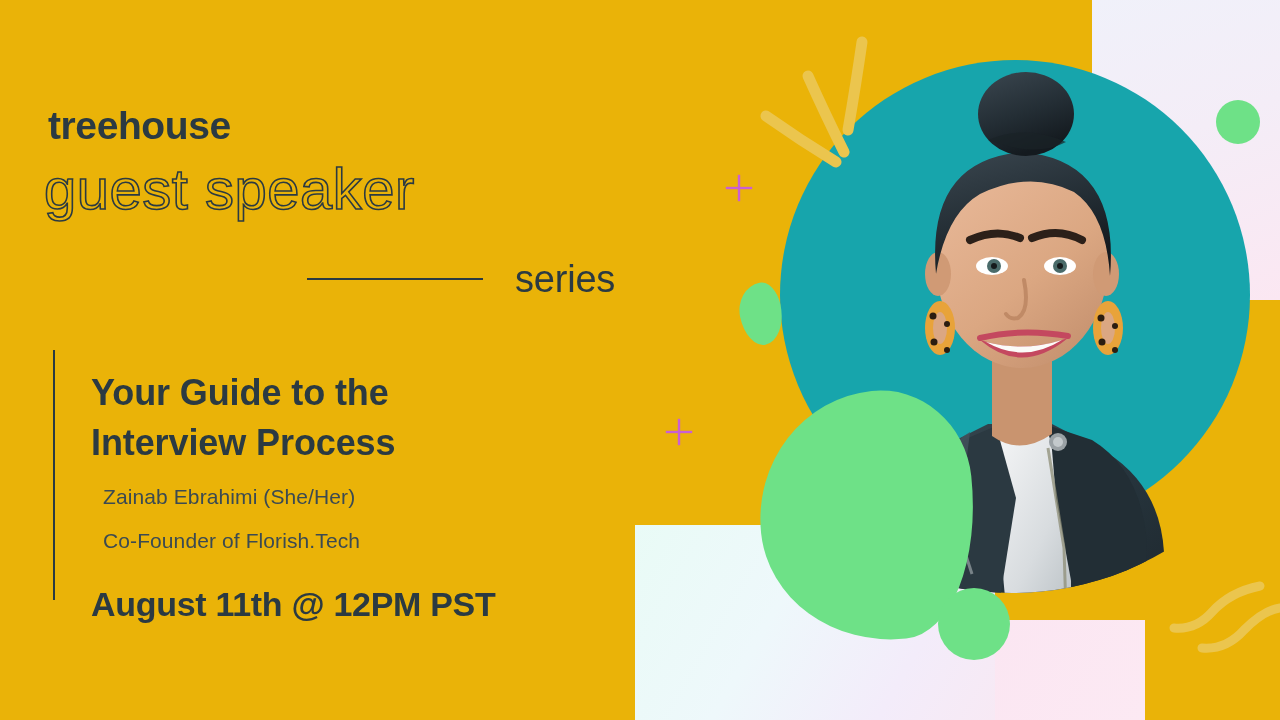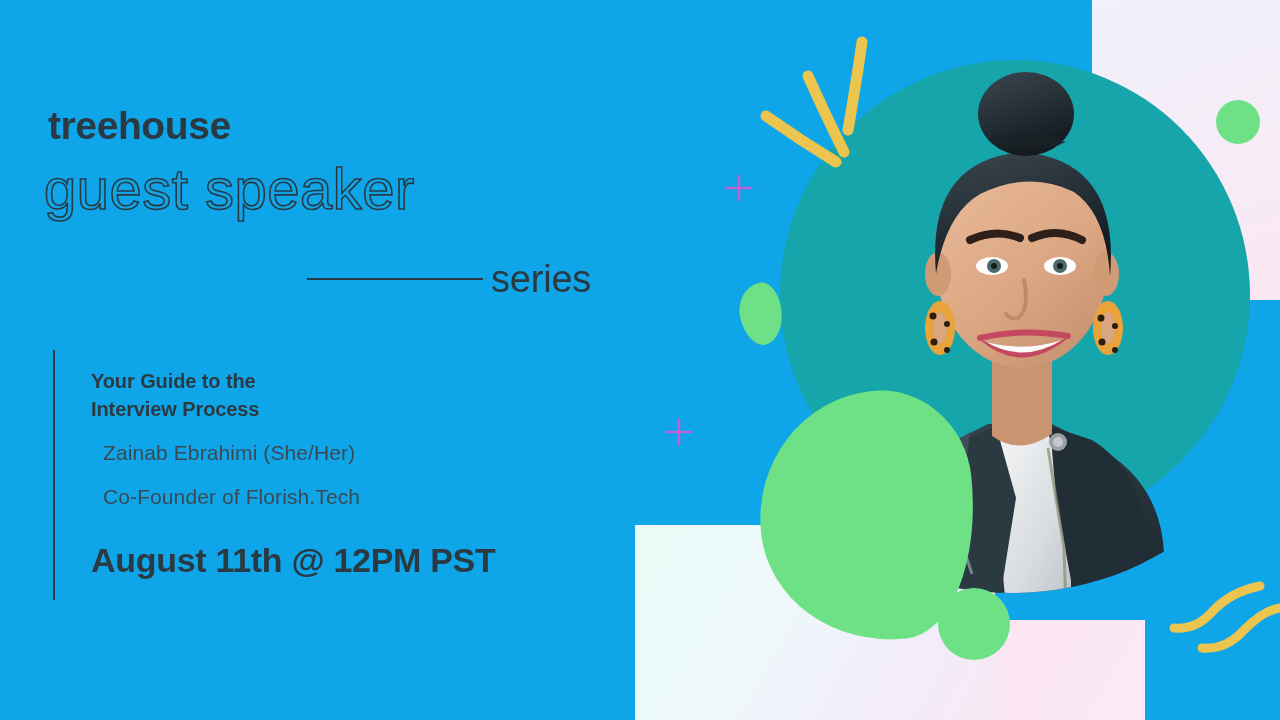--- a/index.html
+++ b/index.html
@@ -2,21 +2,21 @@
 <html><head>
 <meta charset="utf-8">
 <style>
   html,body{margin:0;padding:0;}
   body{
     width:1280px;height:720px;overflow:hidden;
     background:#ffffff;
     font-family:"Liberation Sans", sans-serif;
     position:relative;
   }
-  #stage{position:absolute;inset:0;width:1280px;height:720px;overflow:hidden;background:#0ea5e9;}
+  #stage{position:absolute;inset:0;width:1280px;height:720px;overflow:hidden;background:#eab308;}
 
   
   .panel{position:absolute;}
   #panel-tr{
     left:1092px;top:0;width:188px;height:300px;
     background:linear-gradient(160deg,#f0f1fa 0%,#f4edf7 45%,#fbe7f2 100%);
   }
   #panel-bl{
     left:635px;top:525px;width:360px;height:195px;
     background:linear-gradient(120deg,#e9fbf6 0%,#eef8fb 40%,#f3ecfa 75%,#f7e9f4 100%);
@@ -78,32 +78,32 @@
     color:#2b3a42;line-height:1;
   }
   #headline-outline{
     position:absolute;left:44px;top:160px;
     font-size:58px;font-weight:400;letter-spacing:0.5px;line-height:1;
     color:transparent;
     -webkit-text-stroke:1.6px #2b3a42;
   }
   #series-row{
     position:absolute;left:307px;top:256px;width:320px;height:46px;
-    display:flex;align-items:center;gap:8px;
+    display:flex;align-items:center;gap:32px;
   }
   #series-rule{flex:0 0 176px;height:1.6px;background:#2b3a42;}
   #series-label{
     font-size:38px;font-weight:500;color:#2b3a42;line-height:1;letter-spacing:-0.2px;
   }
 
   #vrule{position:absolute;left:53px;top:350px;width:1.6px;height:250px;background:#2b3a42;}
 
   #info{position:absolute;left:91px;top:368px;width:540px;color:#2b3a42;}
   #talk-title{
-    font-size:20px;font-weight:600;line-height:1.38;letter-spacing:-0.1px;
+    font-size:36px;font-weight:600;line-height:1.38;letter-spacing:-0.1px;
     margin:0 0 14px 0;white-space:pre-line;
   }
   .speaker-line{
     font-size:21px;font-weight:400;line-height:1.5;letter-spacing:0.1px;
     color:#3b4a52;margin:12px;
   }
   #datetime{
     font-size:34px;font-weight:700;line-height:1.2;letter-spacing:-0.3px;
     margin:28px 0 0 0;color:#2b3a42;
   }

